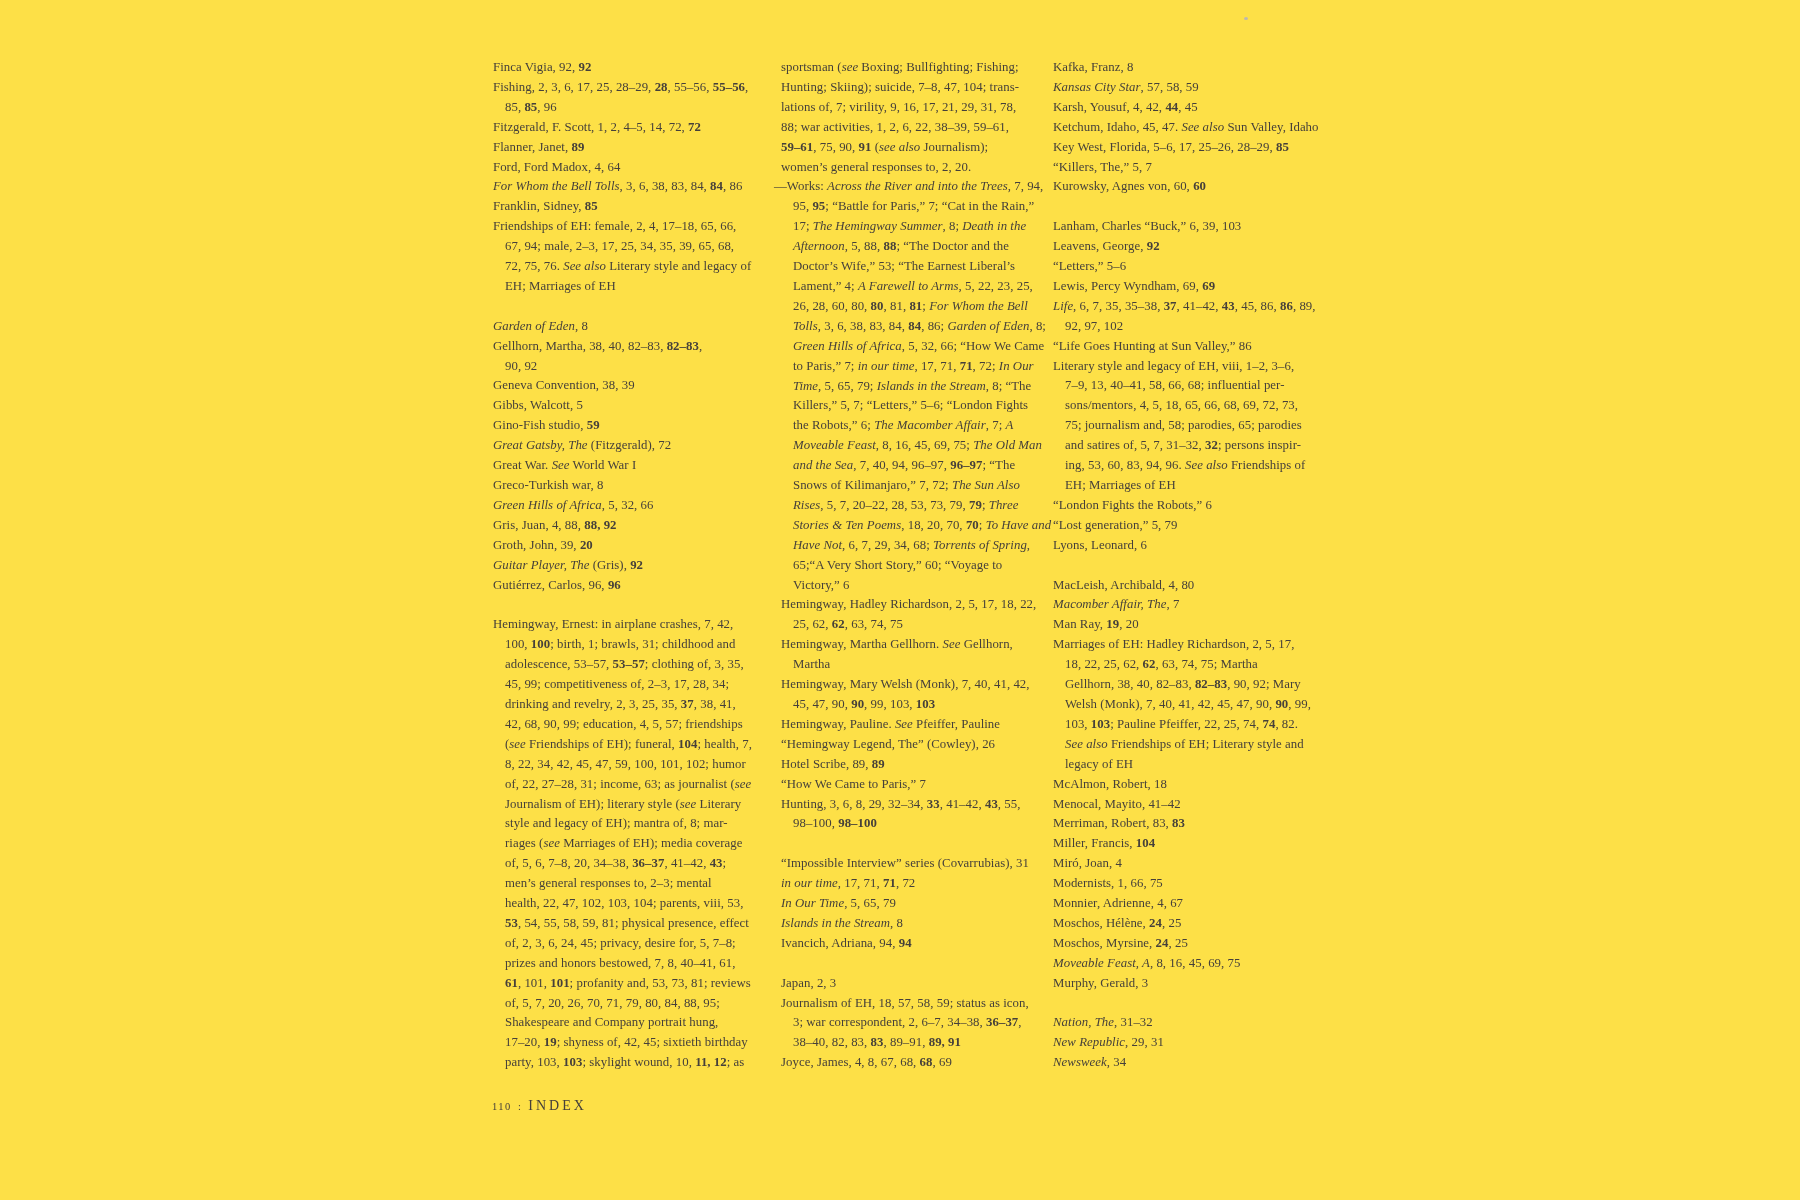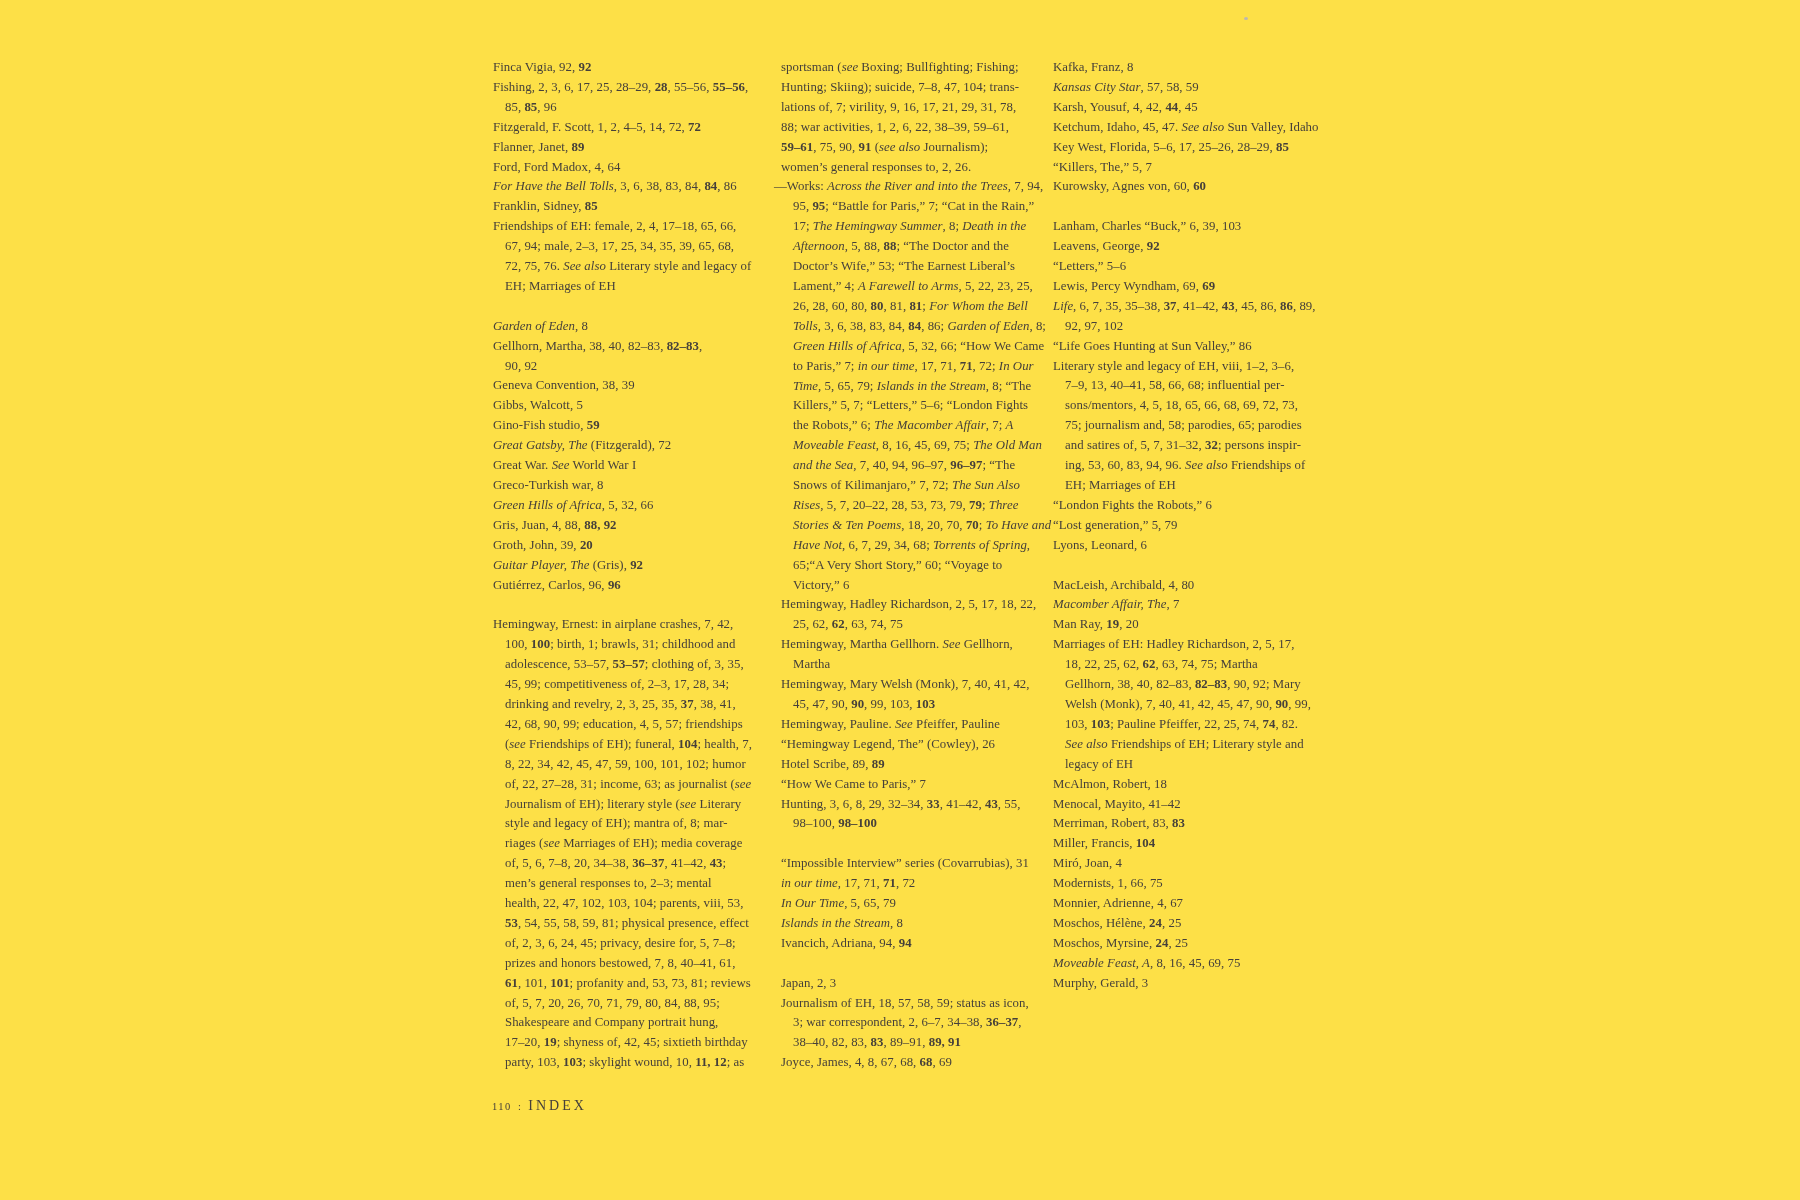--- a/index.html
+++ b/index.html
@@ -55,21 +55,21 @@
 <div class="page" style="background: #fde047; color: rgb(70, 64, 58);">
   <div class="speck"></div>
   <div class="column col-1">
       <div class="block">
         <div class="line">Finca Vigia, 92, <strong>92</strong></div>
         <div class="line">Fishing, 2, 3, 6, 17, 25, 28–29, <strong>28</strong>, 55–56, <strong>55–56</strong>,</div>
         <div class="line indent">85, <strong>85</strong>, 96</div>
         <div class="line">Fitzgerald, F. Scott, 1, 2, 4–5, 14, 72, <strong>72</strong></div>
         <div class="line">Flanner, Janet, <strong>89</strong></div>
         <div class="line">Ford, Ford Madox, 4, 64</div>
-        <div class="line"><em>For Have the Bell Tolls</em>, 3, 6, 38, 83, 84, <strong>84</strong>, 86</div>
+        <div class="line"><em>For Whom the Bell Tolls</em>, 3, 6, 38, 83, 84, <strong>84</strong>, 86</div>
         <div class="line">Franklin, Sidney, <strong>85</strong></div>
         <div class="line">Friendships of EH: female, 2, 4, 17–18, 65, 66,</div>
         <div class="line indent">67, 94; male, 2–3, 17, 25, 34, 35, 39, 65, 68,</div>
         <div class="line indent">72, 75, 76. <em>See also</em> Literary style and legacy of</div>
         <div class="line indent">EH; Marriages of EH</div>
       </div>
       <div class="block">
         <div class="line"><em>Garden of Eden</em>, 8</div>
         <div class="line">Gellhorn, Martha, 38, 40, 82–83, <strong>82–83</strong>,</div>
         <div class="line indent">90, 92</div>
@@ -111,21 +111,21 @@
         <div class="line indent">party, 103, <strong>103</strong>; skylight wound, 10, <strong>11, 12</strong>; as</div>
       </div>
     </div>
   <div class="column col-2">
       <div class="block">
         <div class="line">sportsman (<em>see</em> Boxing; Bullfighting; Fishing;</div>
         <div class="line">Hunting; Skiing); suicide, 7–8, 47, 104; trans-</div>
         <div class="line">lations of, 7; virility, 9, 16, 17, 21, 29, 31, 78,</div>
         <div class="line">88; war activities, 1, 2, 6, 22, 38–39, 59–61,</div>
         <div class="line"><strong>59–61</strong>, 75, 90, <strong>91</strong> (<em>see also</em> Journalism);</div>
-        <div class="line">women’s general responses to, 2, 26.</div>
+        <div class="line">women’s general responses to, 2, 20.</div>
         <div class="line hang">—Works: <em>Across the River and into the Trees</em>, 7, 94,</div>
         <div class="line indent">95, <strong>95</strong>; “Battle for Paris,” 7; “Cat in the Rain,”</div>
         <div class="line indent">17; <em>The Hemingway Summer</em>, 8; <em>Death in the</em></div>
         <div class="line indent"><em>Afternoon</em>, 5, 88, <strong>88</strong>; “The Doctor and the</div>
         <div class="line indent">Doctor’s Wife,” 53; “The Earnest Liberal’s</div>
         <div class="line indent">Lament,” 4; <em>A Farewell to Arms</em>, 5, 22, 23, 25,</div>
         <div class="line indent">26, 28, 60, 80, <strong>80</strong>, 81, <strong>81</strong>; <em>For Whom the Bell</em></div>
         <div class="line indent"><em>Tolls</em>, 3, 6, 38, 83, 84, <strong>84</strong>, 86; <em>Garden of Eden</em>, 8;</div>
         <div class="line indent"><em>Green Hills of Africa</em>, 5, 32, 66; “How We Came</div>
         <div class="line indent">to Paris,” 7; <em>in our time</em>, 17, 71, <strong>71</strong>, 72; <em>In Our</em></div>
@@ -213,17 +213,22 @@
         <div class="line">Merriman, Robert, 83, <strong>83</strong></div>
         <div class="line">Miller, Francis, <strong>104</strong></div>
         <div class="line">Miró, Joan, 4</div>
         <div class="line">Modernists, 1, 66, 75</div>
         <div class="line">Monnier, Adrienne, 4, 67</div>
         <div class="line">Moschos, Hélène, <strong>24</strong>, 25</div>
         <div class="line">Moschos, Myrsine, <strong>24</strong>, 25</div>
         <div class="line"><em>Moveable Feast, A</em>, 8, 16, 45, 69, 75</div>
         <div class="line">Murphy, Gerald, 3</div>
       </div>
+      <div class="block">
+        <div class="line"><em>Nation, The</em>, 31–32</div>
+        <div class="line"><em>New Republic</em>, 29, 31</div>
+        <div class="line"><em>Newsweek</em>, 34</div>
+      </div>
     </div>
   <div class="footer">
     <span class="pn">110</span><span class="sep">:</span><span class="lbl">INDEX</span>
   </div>
 </div>
 
 </body></html>

